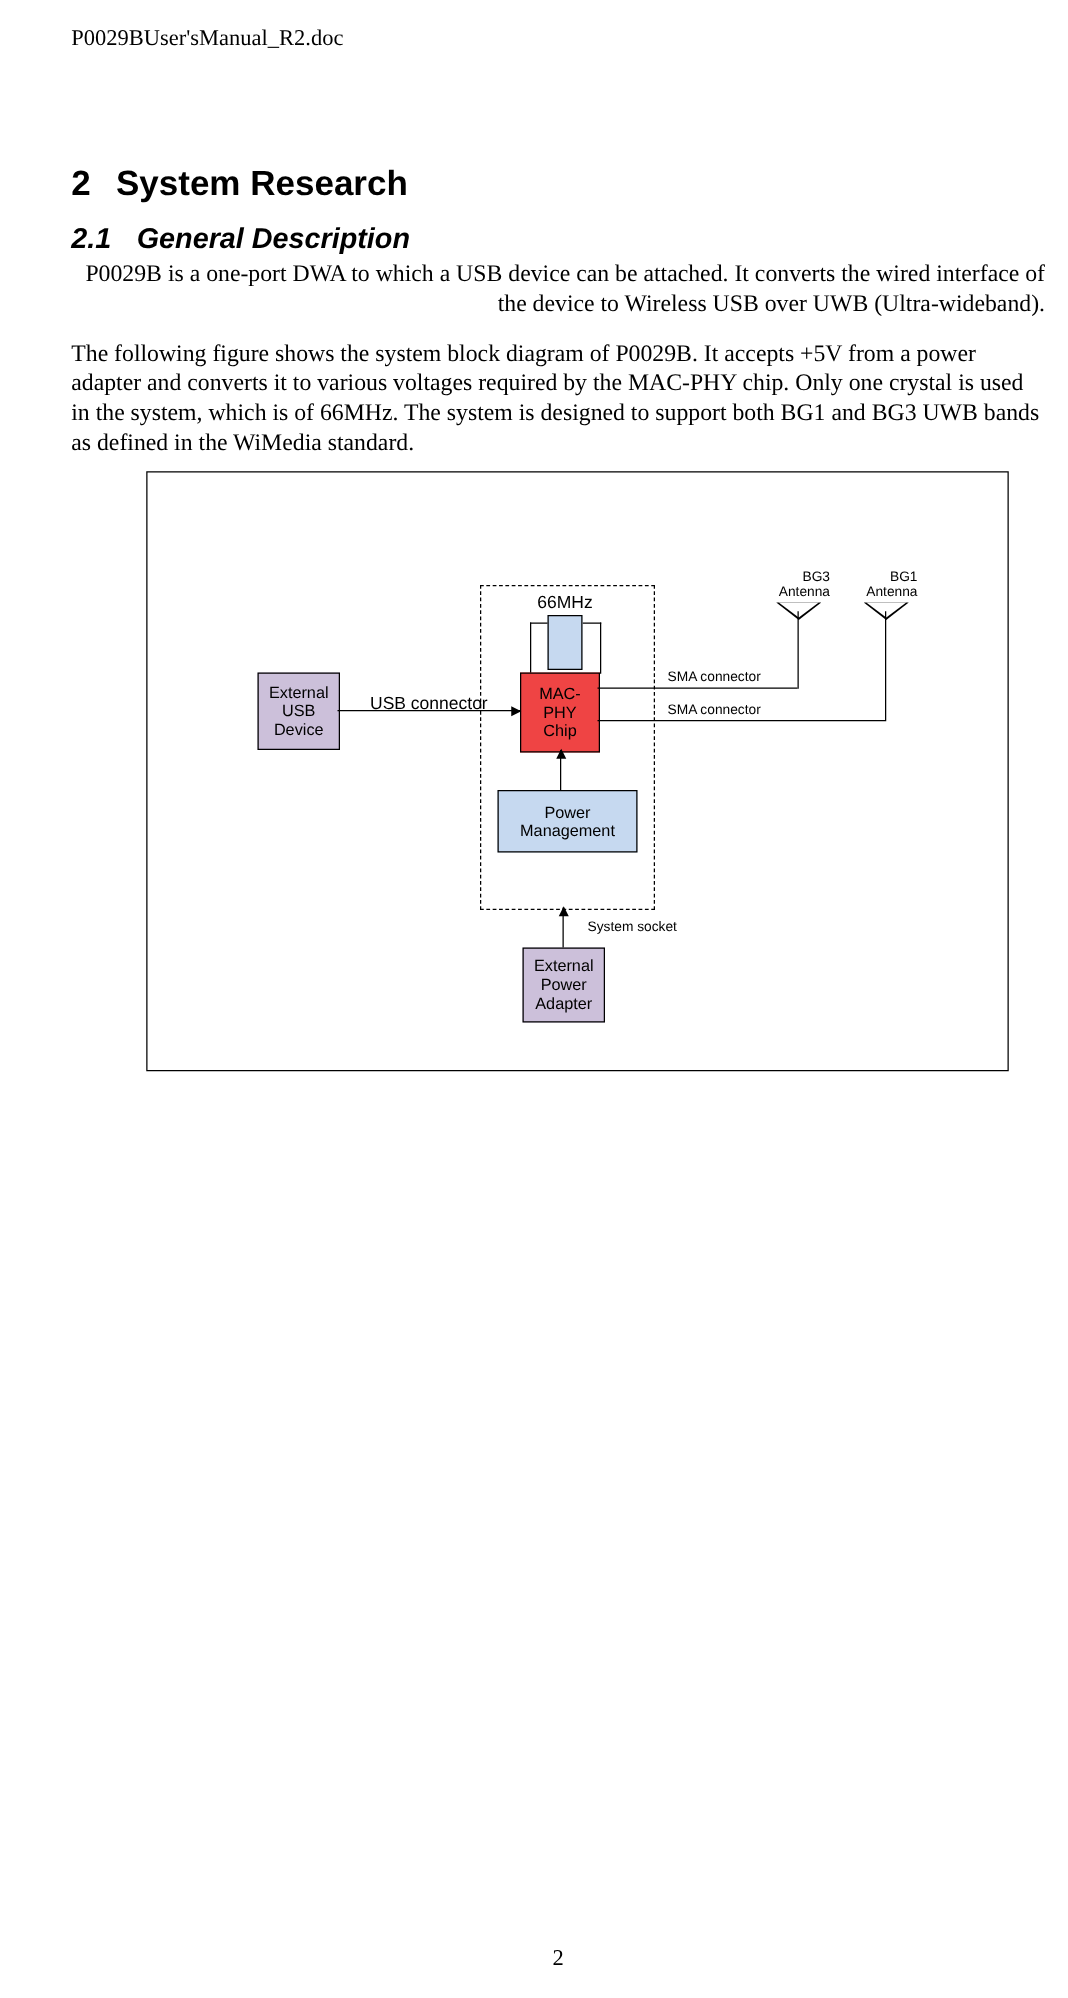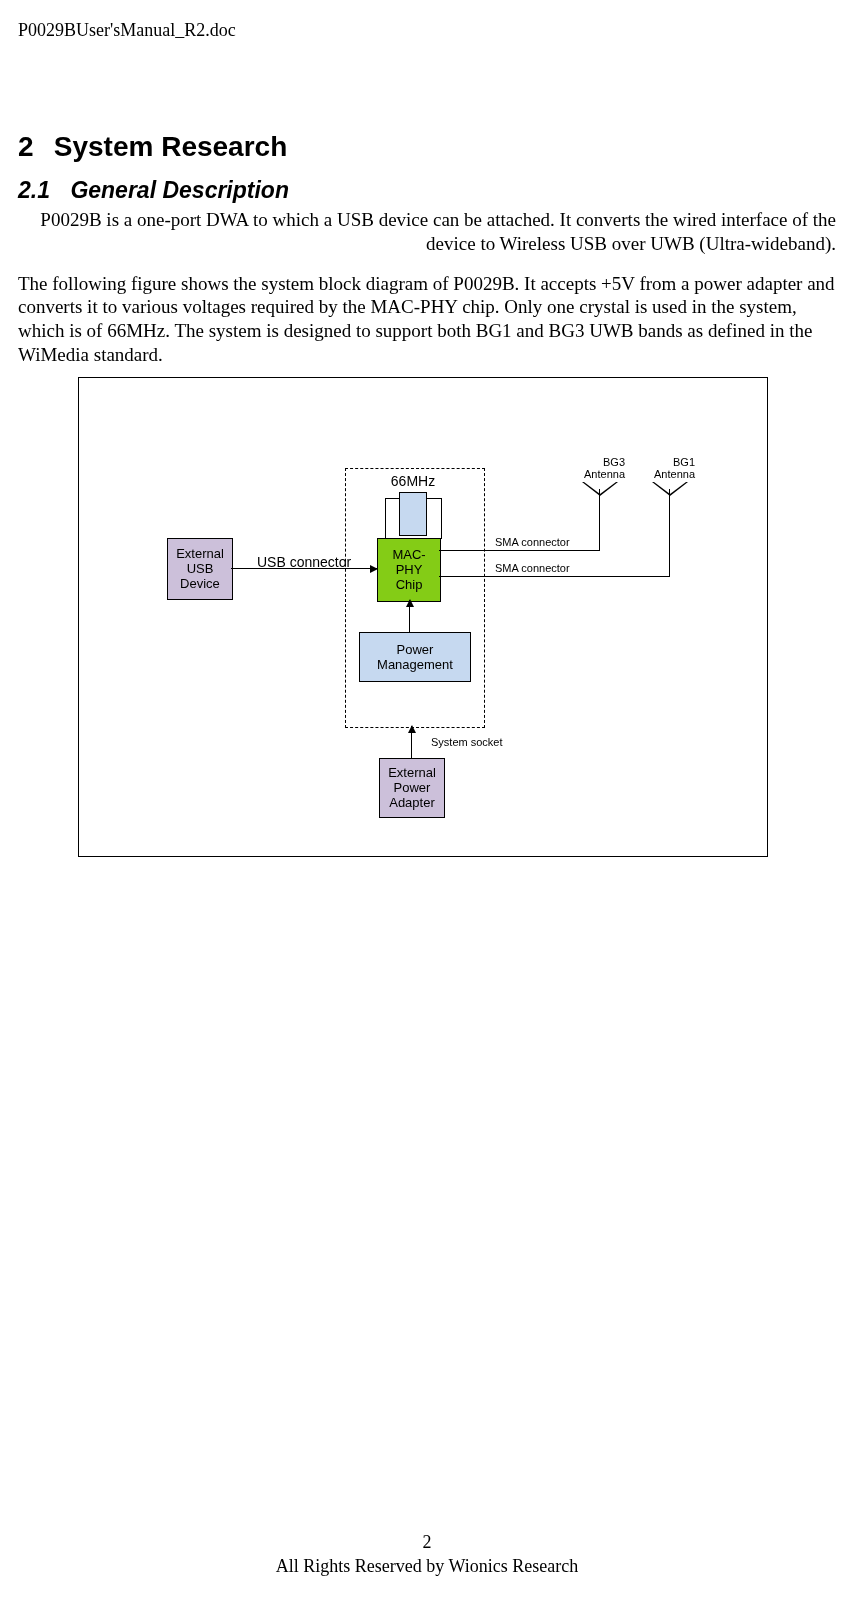--- a/index.html
+++ b/index.html
@@ -8,20 +8,21 @@
     font-family: "Times New Roman", Times, serif;
     background: #fff;
     color: #000;
     width: 854px;
   }
   .page {
     padding: 20px 18px 32px 18px;
     box-sizing: border-box;
     min-height: 1598px;
     position: relative;
+    margin-left: 39px;
   }
   .header-file {
     font-size: 18px;
     margin-bottom: 90px;
   }
   h1.section {
     font-family: Arial, Helvetica, sans-serif;
     font-size: 28px;
     font-weight: bold;
     margin: 0 0 4px 0;
@@ -101,21 +102,21 @@
     border-right: 1.5px solid #000;
     border-top: 1.5px solid #000;
   }
   .mac-phy {
     position: absolute;
     left: 298px;
     top: 160px;
     width: 62px;
     height: 62px;
     border: 1.5px solid #000;
-    background: #84cc16;
+    background: #ef4444;
     font-family: Arial, sans-serif;
     font-size: 13px;
     text-align: center;
     display: flex;
     align-items: center;
     justify-content: center;
   }
   .power-mgmt {
     position: absolute;
     left: 280px;
@@ -341,16 +342,15 @@
       </div>
     <div class="ant-stick ant1-stick"></div>
     <div class="ant-shape ant2-shape">
         <div class="ant-shape-inner"></div>
       </div>
     <div class="ant-stick ant2-stick"></div>
   </div>
 
   <div class="footer">
     <div>2</div>
-    <div>All Rights Reserved by Wionics Research</div>
   </div>
 
 </div>
 
 </body></html>

